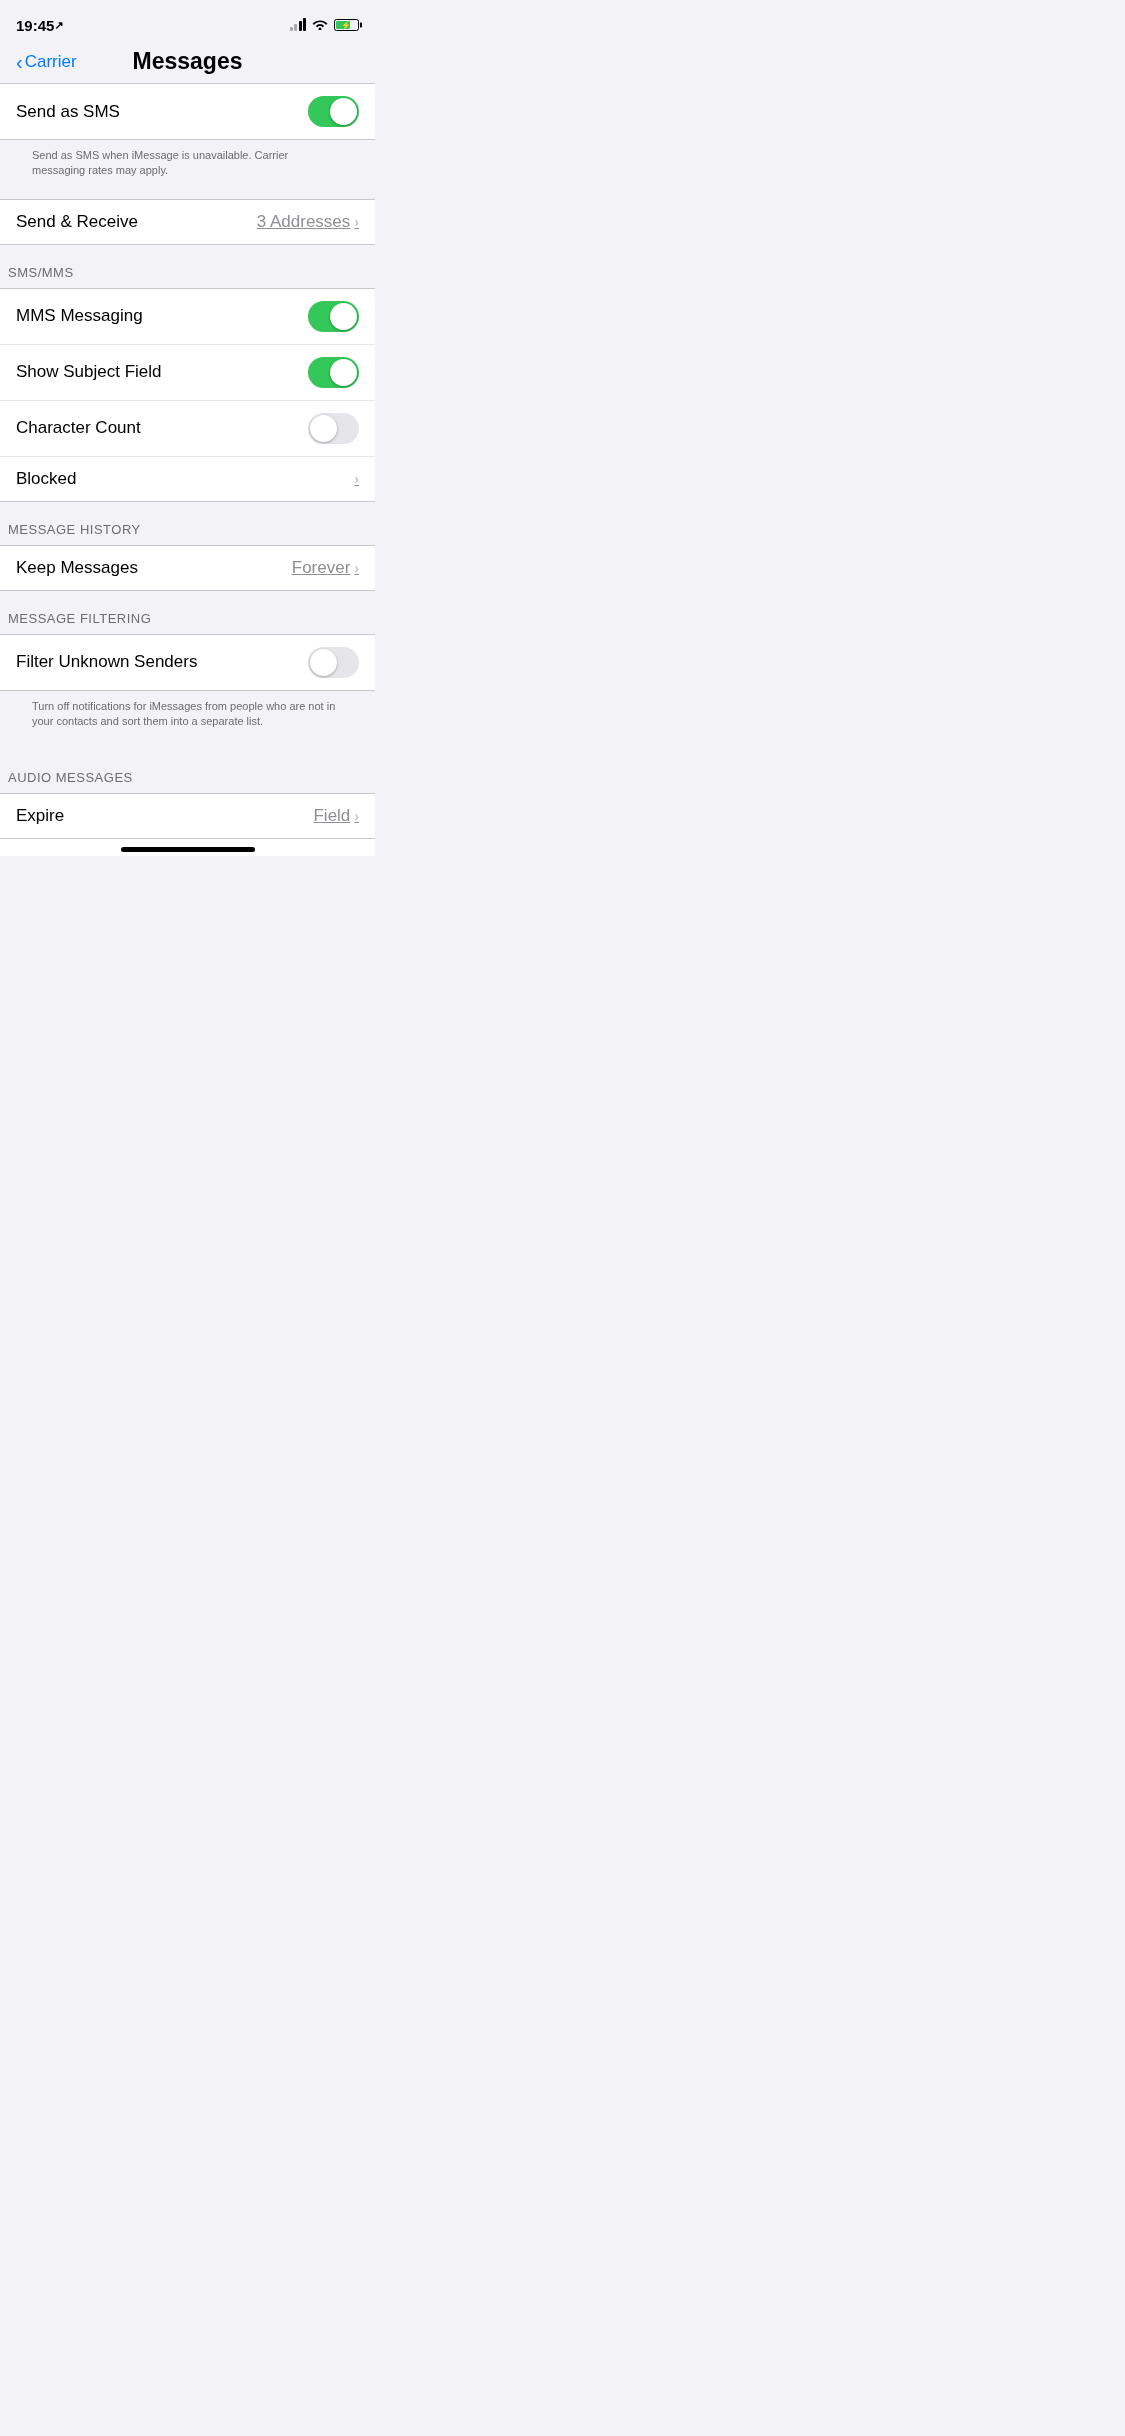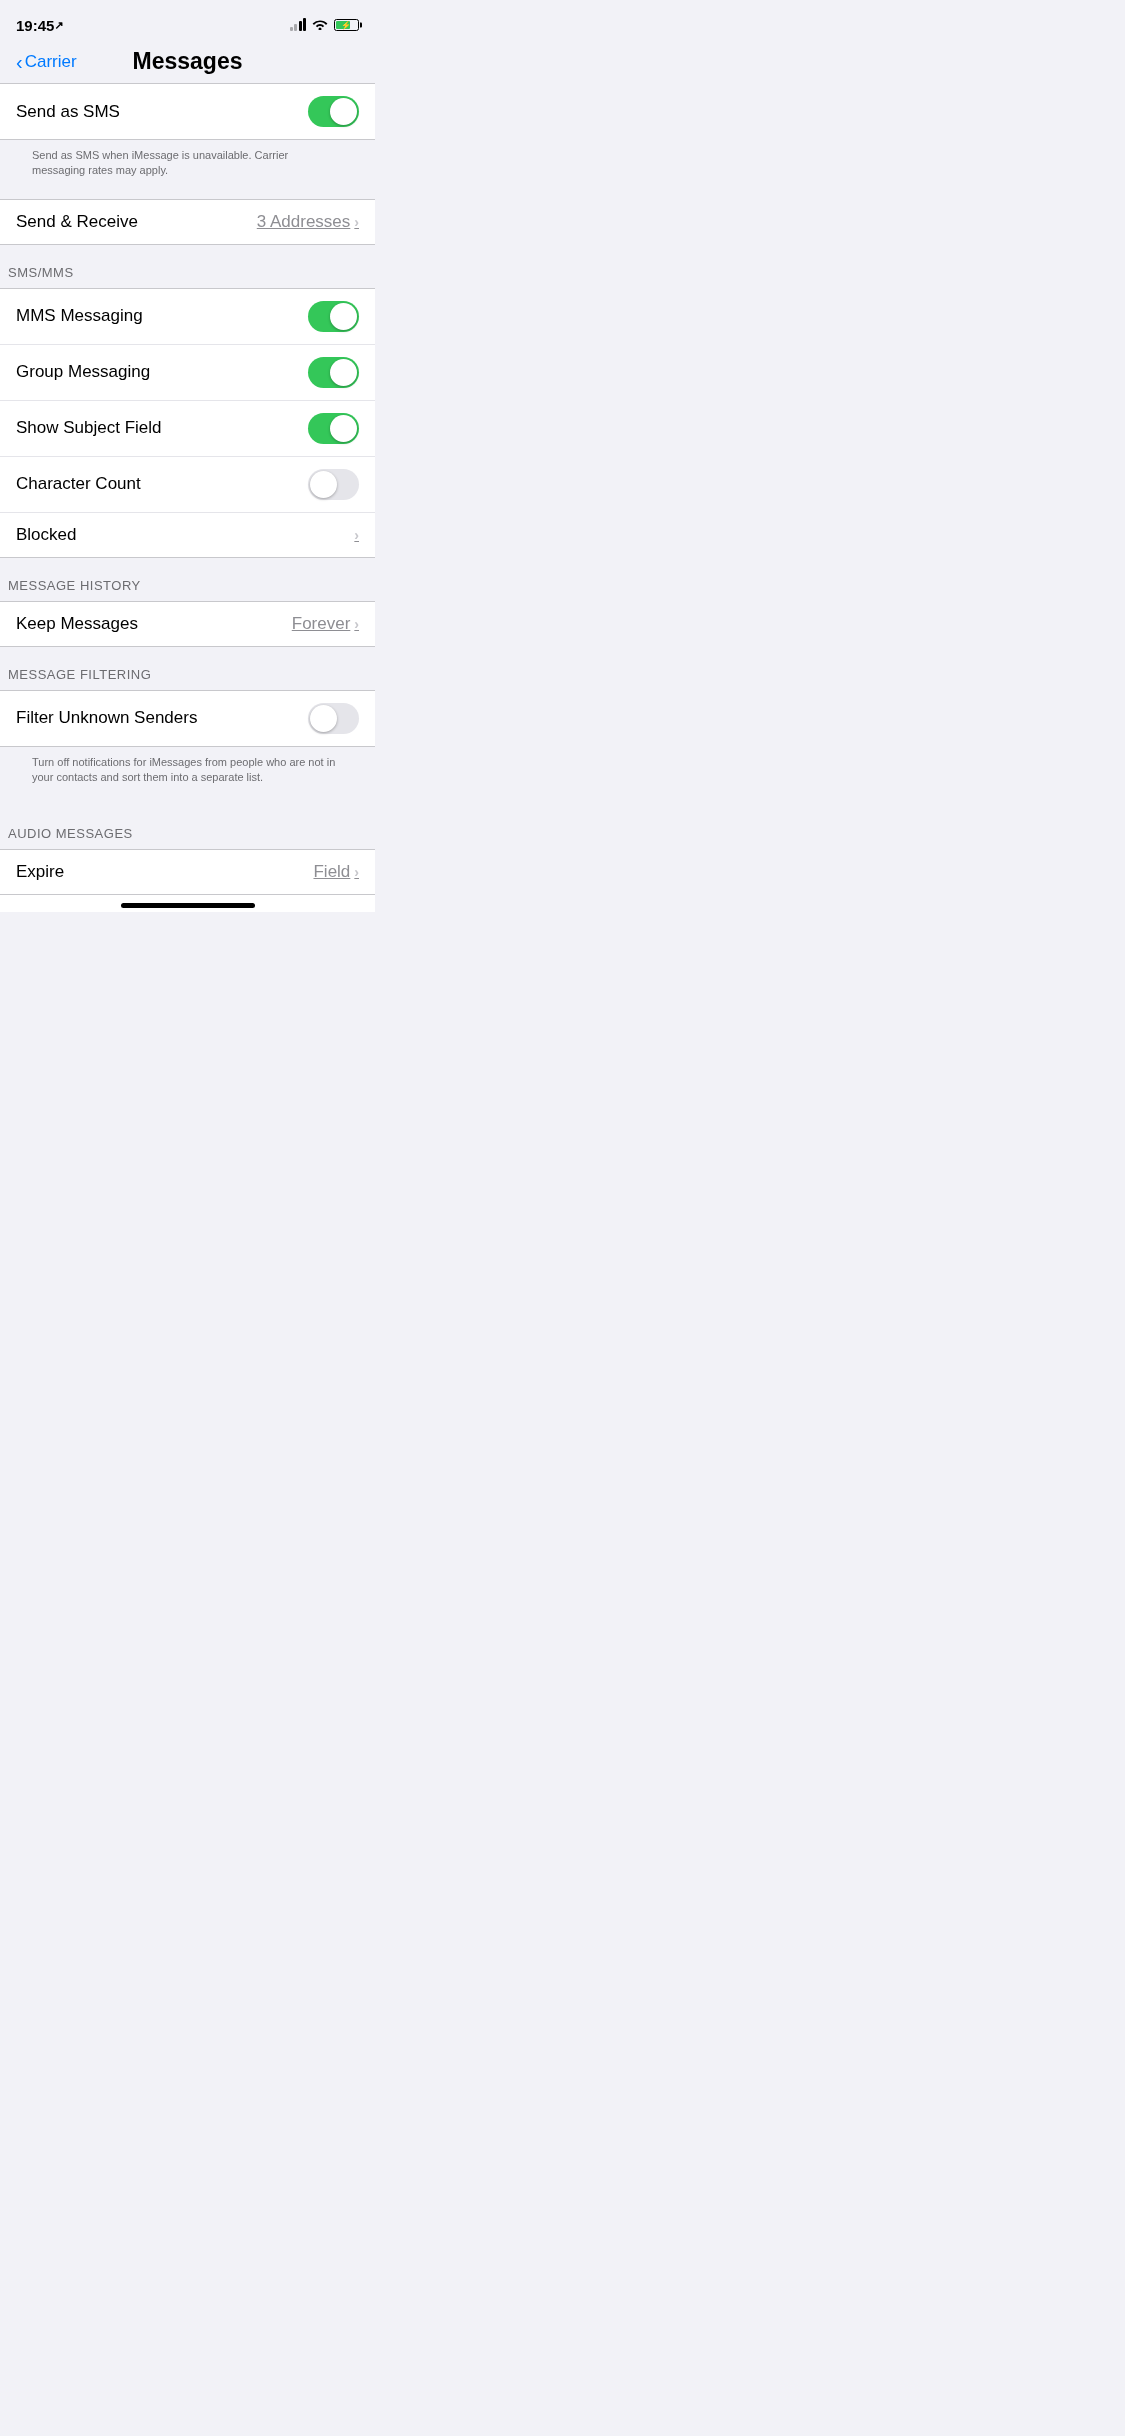--- a/index.html
+++ b/index.html
@@ -303,26 +303,20 @@
   <div class="section-header">SMS/MMS</div>
   <div class="section-group">
 
     <div class="setting-row">
       <span class="setting-label">MMS Messaging</span>
       <div class="toggle on">
         <div class="toggle-knob"></div>
       </div>
     </div>
 
-    <div class="setting-row">
-      <span class="setting-label">Group Messaging</span>
-      <div class="toggle on">
-        <div class="toggle-knob"></div>
-      </div>
-    </div>
 
     <div class="setting-row">
       <span class="setting-label">Show Subject Field</span>
       <div class="toggle on">
         <div class="toggle-knob"></div>
       </div>
     </div>
 
     <div class="setting-row">
       <span class="setting-label">Character Count</span>

